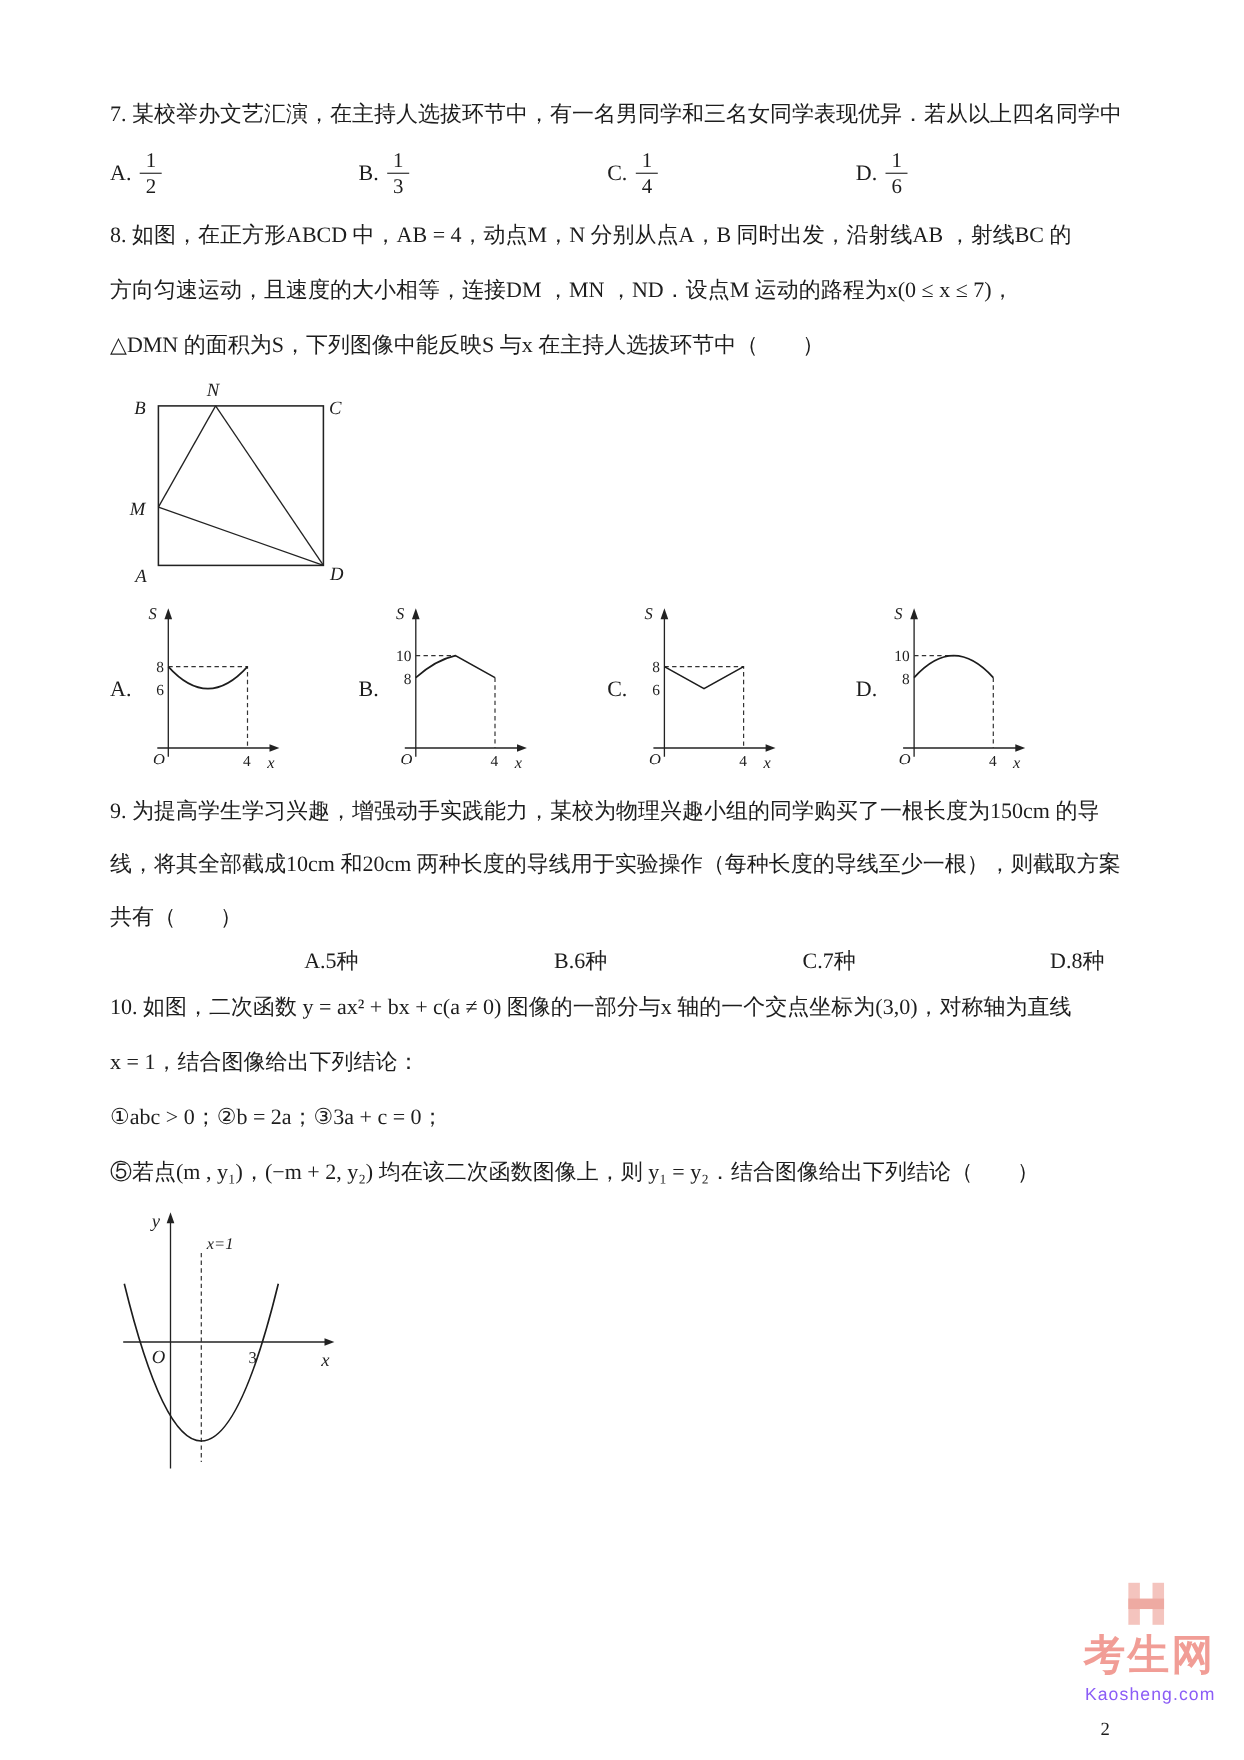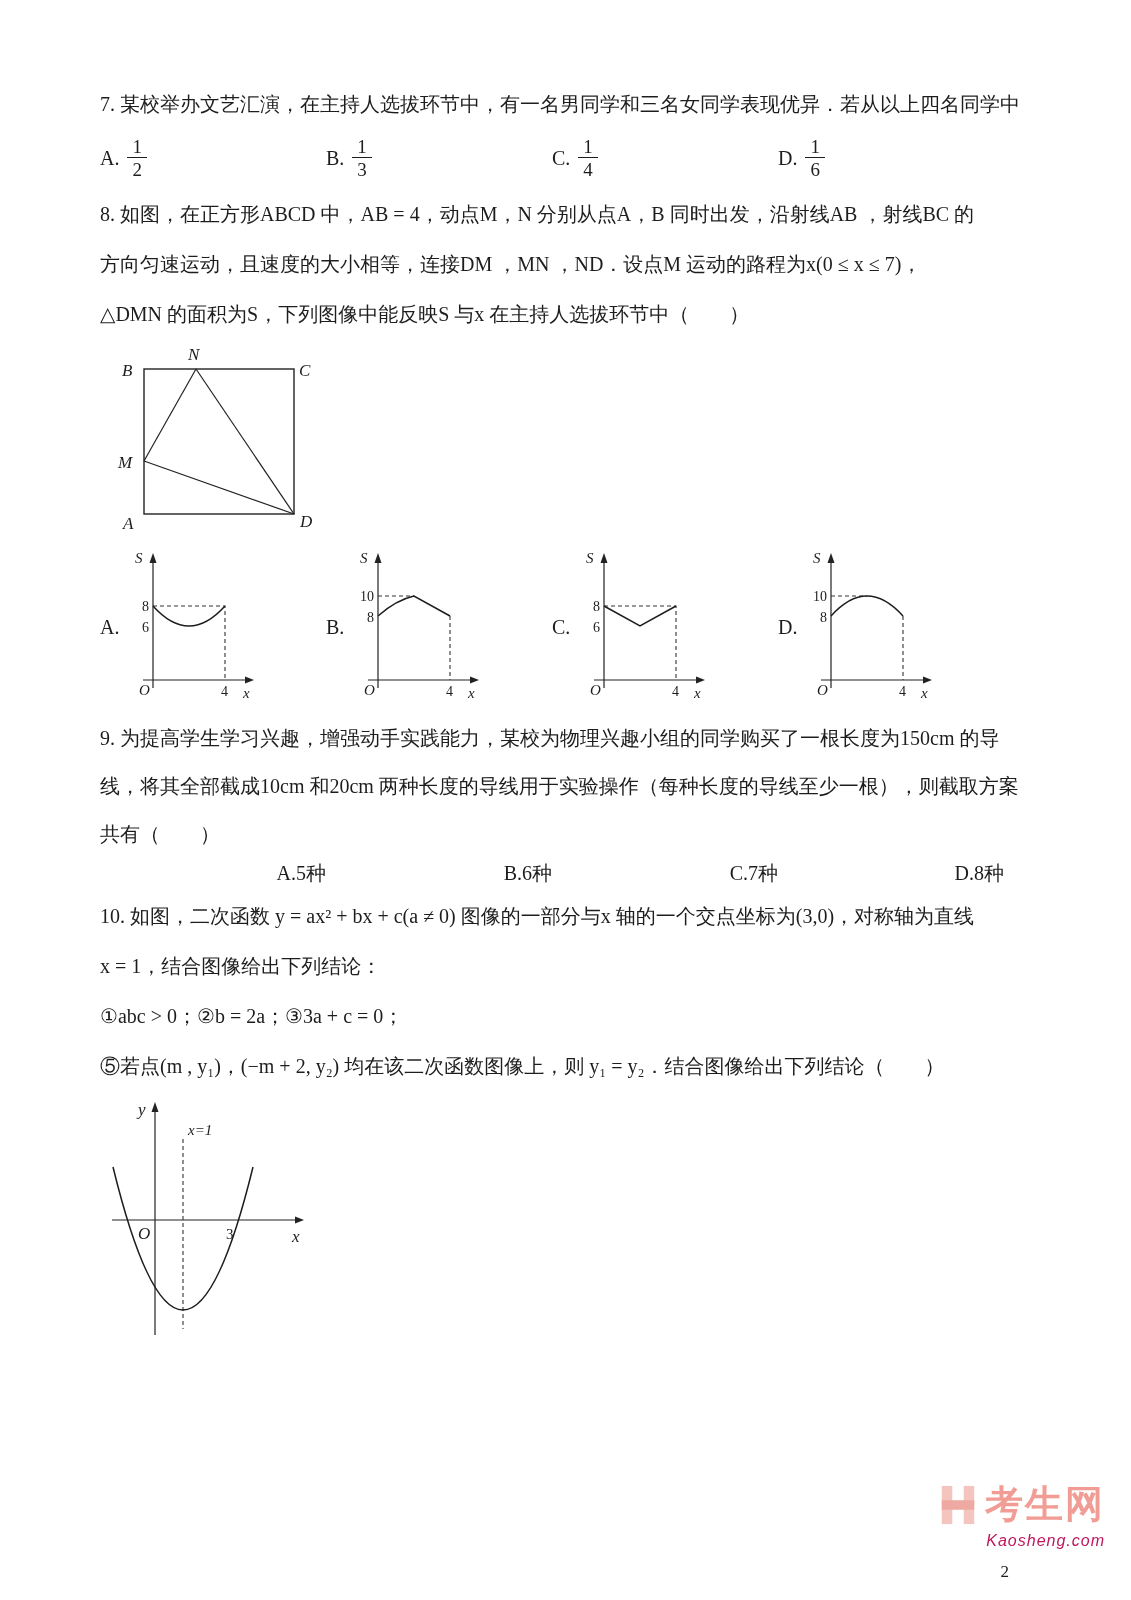--- a/index.html
+++ b/index.html
@@ -38,25 +38,25 @@
   .axis-line { stroke:#222; stroke-width:1.2; }
   .arrow { fill:#222; }
   .shape { fill:none; stroke:#222; stroke-width:1.4; }
   .seg { stroke:#222; stroke-width:1.2; }
   .dash { fill:none; stroke:#333; stroke-width:1.1; stroke-dasharray:4 3; }
   .curve { fill:none; stroke:#1d1d1d; stroke-width:1.5; }
 
   .fig-parabola { margin:4px 0 0 0; display:block; }
 
   .watermark { position:absolute; right:26px; bottom:50px; text-align:right; }
-  .wm-row { display:flex; align-items:center; justify-content:flex-end; }
+  .wm-row { display:flex; align-items:center; justify-content:flex-end;flex-direction:column; }
   .wm-brand { font-size:38px; font-weight:bold; color:#ef8d84; letter-spacing:2px;
               font-family:"Liberation Sans","DejaVu Sans",sans-serif; opacity:0.85; }
-  .wm-domain { font-size:16px; color:#be185d; letter-spacing:1px; margin-top:2px;
-               font-family:"Liberation Sans","DejaVu Sans",sans-serif;font-style:italic; }
+  .wm-domain { font-size:16px; color:#8b5cf6; letter-spacing:1px; margin-top:2px;
+               font-family:"Liberation Sans","DejaVu Sans",sans-serif; }
   .wm-logo { margin-right:6px; opacity:0.8; }
 
   .page-number { position:absolute; right:122px; bottom:18px; font-size:17px; color:#1d1d1d; }
 </style>
 </head>
 <body>
 
 <div class="page">
   <div class="content">
 

